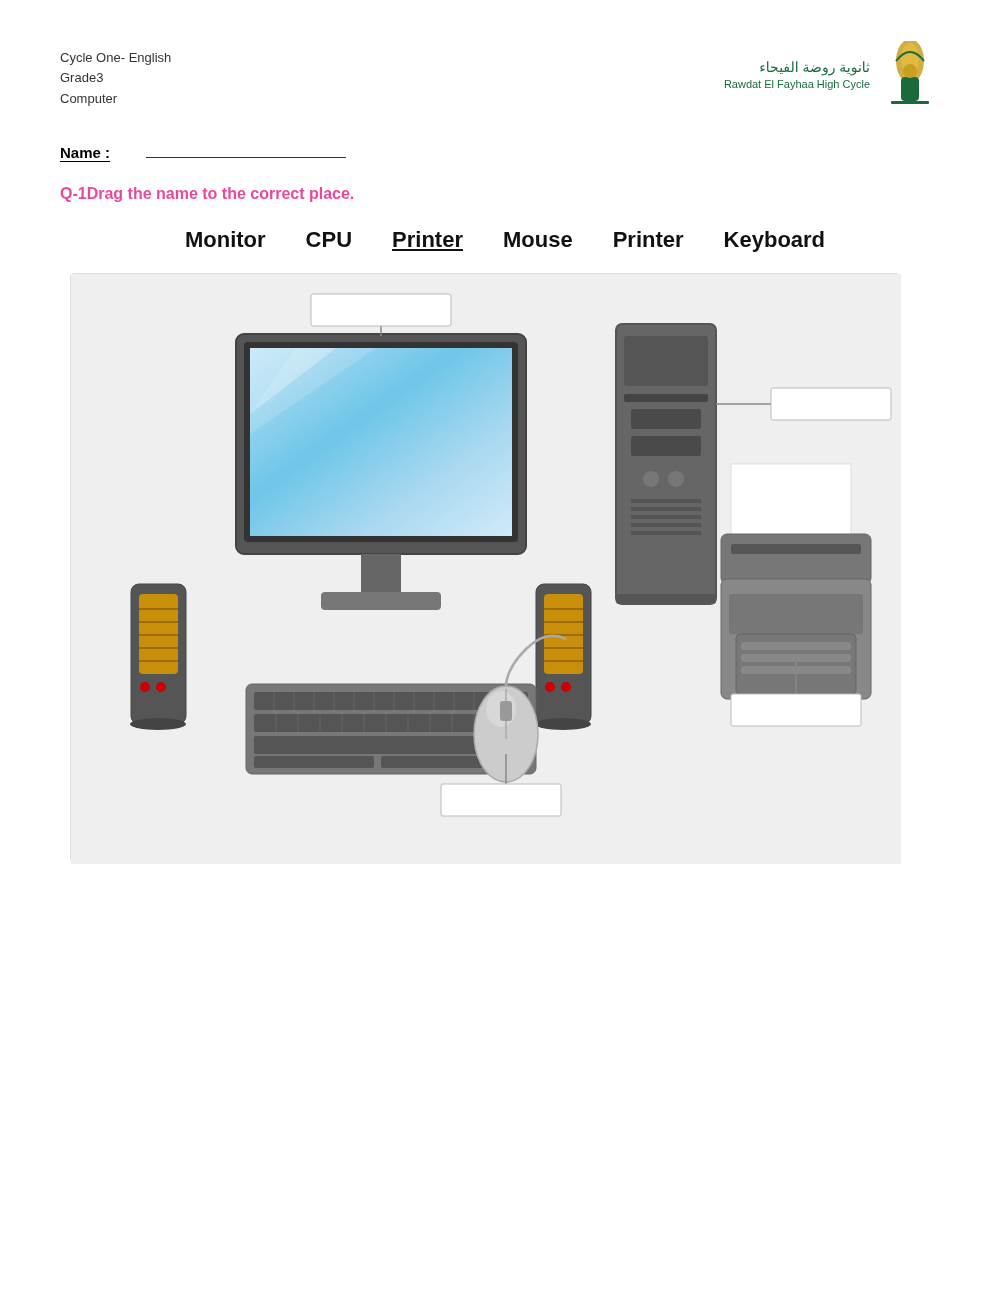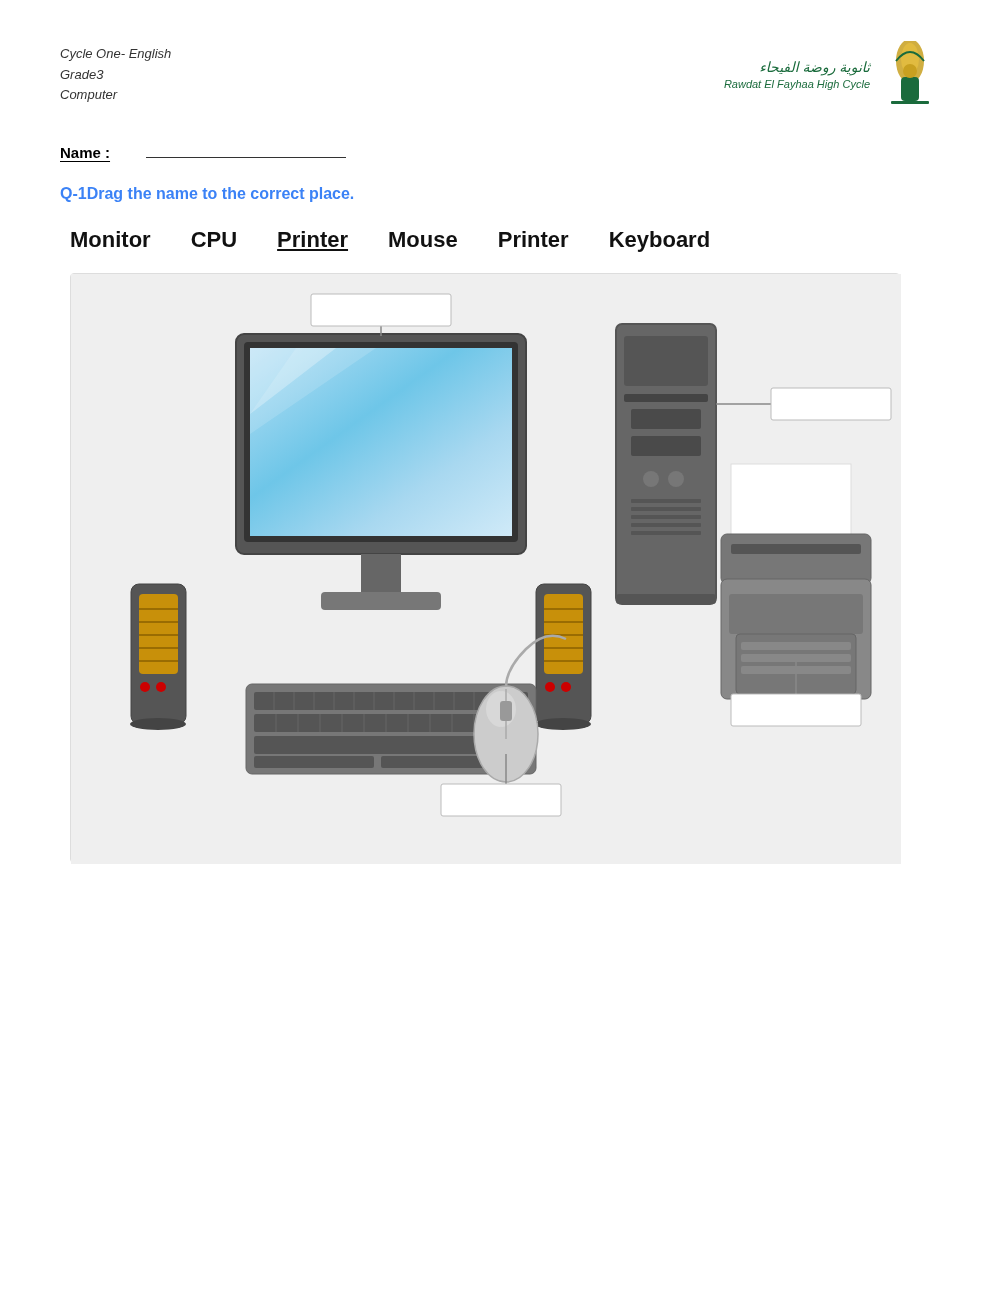--- a/index.html
+++ b/index.html
@@ -9,23 +9,22 @@
       width: 1000px;
       min-height: 1291px;
       position: relative;
       padding: 40px 60px;
     }
 
     
     .header {
       display: flex;
       justify-content: space-between;
-      align-items: center;
+      align-items: flex-end;
       margin-bottom: 30px;
-      font-style: italic;
     }
     .header-left {
       font-size: 13px;
       color: #333;
       line-height: 1.6;
     }
     .logo-area {
       display: flex;
       align-items: center;
       gap: 10px;
@@ -65,33 +64,34 @@
     .field-line {
       border-bottom: 1.5px solid #333;
       width: 200px;
       margin-left: 6px;
       height: 18px;
       display: inline-block;
     }
 
     
     .question-heading {
-      color: #3b82f6;
+      color: #ec4899;
       font-size: 16px;
       font-weight: bold;
       margin-bottom: 24px;
     }
 
     
     .words-row {
       display: flex;
       align-items: center;
       gap: 40px;
       margin-bottom: 20px;
       padding-left: 10px;
+      justify-content: center;
     }
     .drag-word {
       font-size: 22px;
       font-weight: bold;
       color: #111;
       cursor: grab;
       user-select: none;
     }
     .drag-word.bold-extra {
       font-weight: 900;

